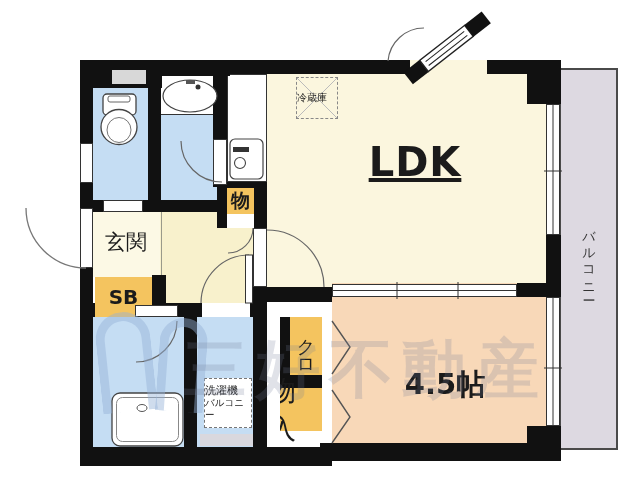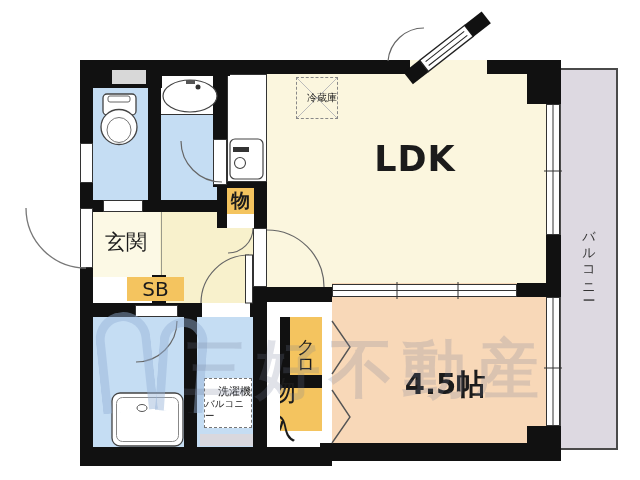--- a/index.html
+++ b/index.html
@@ -15,21 +15,21 @@
   .lbl{position:absolute;z-index:6;text-align:center;color:#1b1b1b;}
   .flexc{display:flex;align-items:center;justify-content:center;}
   .c-blue{background:#C5DDF3;}
   .c-ldk{background:#FBF6DE;}
   .c-hall{background:#F8F1CC;}
   .c-genkan{background:#FCF9E5;}
   .c-peach{background:#F8D8B8;}
   .c-orange{background:#F4C45F;}
   .counter{background:#fff;border:1px solid #333;position:absolute;z-index:2;}
   .dashedbox{position:absolute;z-index:6;border:1px dashed #888;display:flex;
-             align-items:flex-end;justify-content:center;flex-direction:column;}
+             align-items:flex-start;justify-content:center;flex-direction:column;font-family:Liberation Mono, monospace;}
   #balcony{position:absolute;z-index:1;background:#DDD9E1;border:2px solid #4a4a4a;
            display:flex;align-items:center;justify-content:center;}
   #balcony span{writing-mode:vertical-rl;font-size:13px;letter-spacing:3px;color:#333;}
   #watermark{position:absolute;z-index:7;left:0;top:0;width:640px;height:460px;pointer-events:none;}
   #wm-text{position:absolute;left:183px;top:326px;font-size:64px;font-weight:600;
            letter-spacing:9px;color:rgba(115,125,150,0.22);white-space:nowrap;}
   .wm-arc{position:absolute;border:9px solid rgba(150,178,216,0.45);border-bottom:none;
           border-radius:30px 30px 0 0;}
 </style>
 </head>
@@ -77,21 +77,21 @@
   <div class="wall" style="left:527px;top:426px;width:34px;height:20px;"></div>
   <div class="wall" style="left:546px;top:235px;width:15px;height:62px;"></div>
   <div class="wall" style="left:517px;top:283px;width:44px;height:14px;"></div>
 
   <div class="floor c-orange flexc" style="left:290px;top:317px;width:32px;height:58px;z-index:4;">
     <span class="lblv" style="writing-mode:vertical-rl;font-size:18px;position:static;">クロ</span>
   </div>
   <div class="floor c-orange flexc" style="left:268px;top:388px;width:54px;height:43px;z-index:4;font-size:28px;">
     <span>物入</span>
   </div>
-  <div class="floor c-orange flexc" style="left:95px;top:277px;width:57px;height:24px;z-index:4;font-size:20px;font-weight:400;margin-left:32px;">
+  <div class="floor c-orange flexc" style="left:95px;top:277px;width:57px;height:40px;z-index:4;font-size:20px;font-weight:700;">
     <span>SB</span>
   </div>
   <div class="floor c-orange flexc" style="left:227px;top:188px;width:27px;height:26px;z-index:4;font-size:19px;font-weight:600;">
     <span>物</span>
   </div>
 
   <div class="open framed" style="left:80px;top:143px;width:13px;height:40px;"></div>
   <div class="open framed" style="left:80px;top:208px;width:13px;height:60px;"></div>
   <div class="open framed" style="left:103px;top:200px;width:40px;height:12px;"></div>
   <div class="open framed" style="left:213px;top:139px;width:14px;height:46px;"></div>
@@ -170,21 +170,21 @@
   </svg>
 
   <div class="dashedbox" style="left:296px;top:77px;width:42px;height:42px;">
     <span style="font-size:10px;background:transparent;">冷蔵庫</span>
   </div>
   <div class="dashedbox" style="left:204px;top:378px;width:48px;height:50px;background:#fff;border-color:#777;">
     <span style="font-size:11px;line-height:1.2;">洗濯機</span>
     <span style="font-size:9.5px;line-height:1.2;">バルコニー</span>
   </div>
 
-  <div class="lbl" style="left:340px;top:139px;width:150px;font-size:35px;font-weight:600;letter-spacing:1px;">LDK</div>
+  <div class="lbl" style="left:340px;top:139px;width:150px;font-size:40px;font-weight:600;letter-spacing:1px;text-decoration:underline;">LDK</div>
   <div class="lbl" style="left:355px;top:365px;width:180px;font-size:29px;font-weight:600;">4.5帖</div>
   <div class="lbl" style="left:95px;top:228px;width:62px;font-size:21px;font-weight:500;">玄関</div>
 
   <div id="watermark">
     <div class="wm-arc" style="left:98px;top:312px;width:55px;height:100px;transform:rotate(-6deg);"></div>
     <div class="wm-arc" style="left:158px;top:318px;width:48px;height:94px;transform:rotate(4deg);"></div>
     <div id="wm-text">三好不動産</div>
   </div>
 
 </div>

